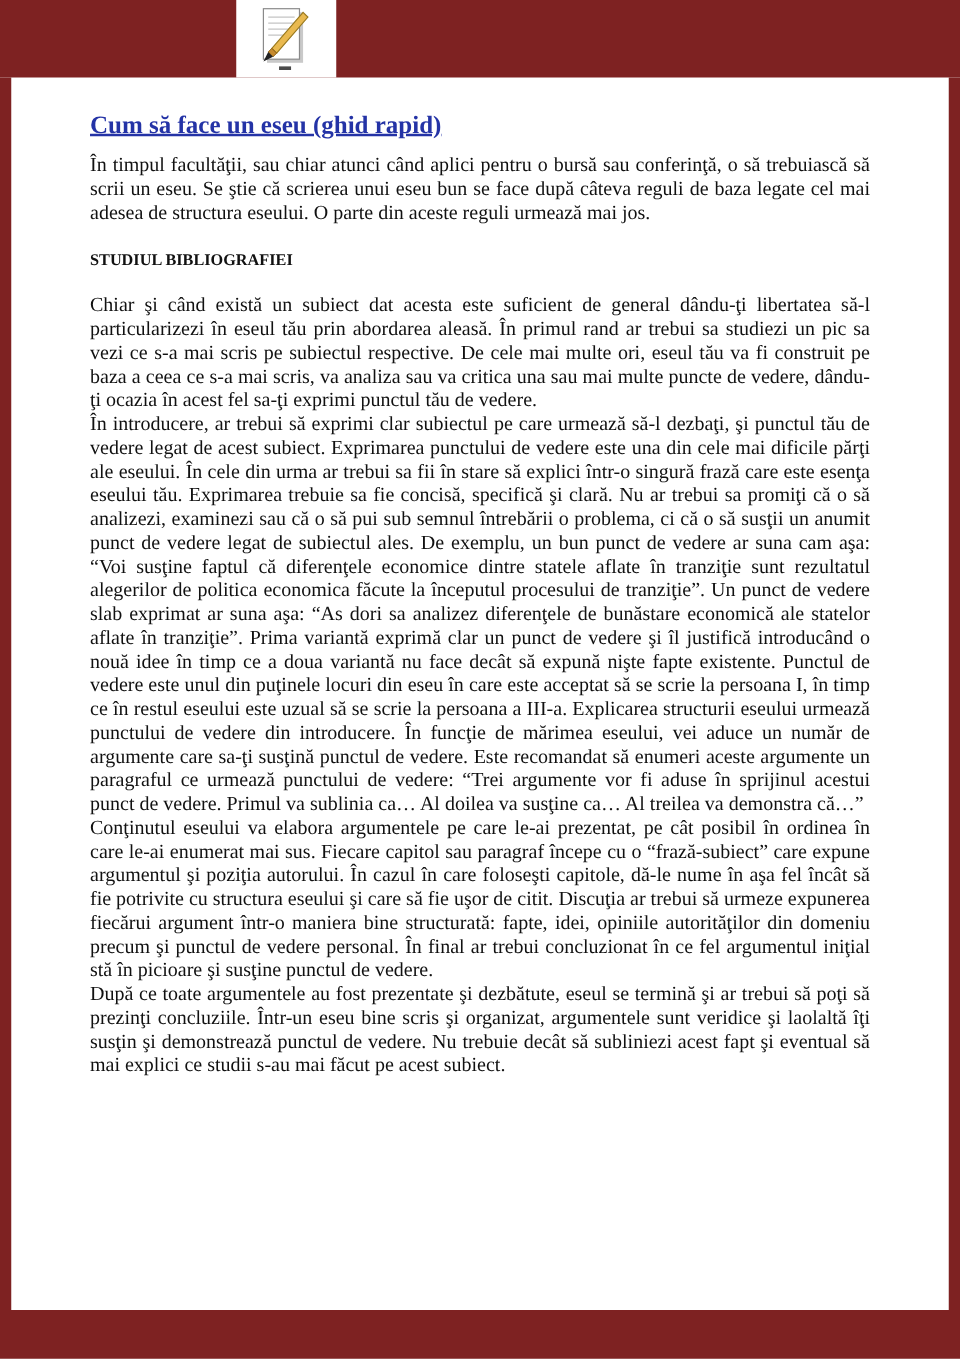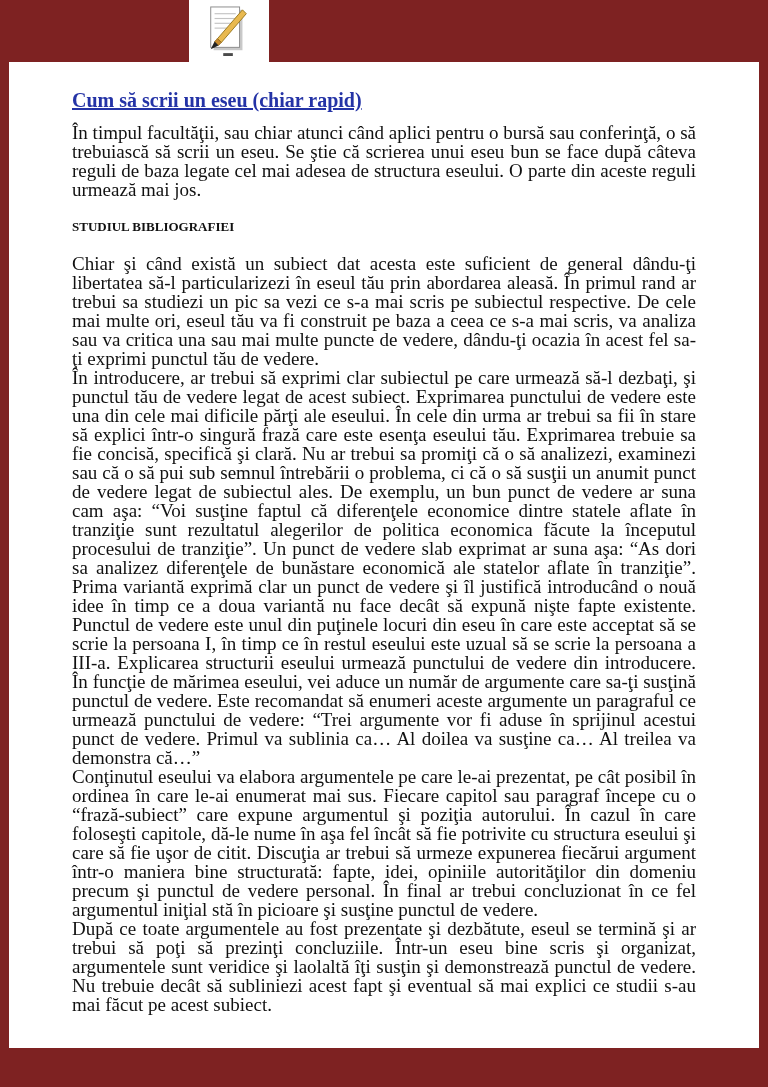--- a/index.html
+++ b/index.html
@@ -37,21 +37,21 @@
   .content{
     position:absolute;top:88px;left:72px;width:624px;
   }
   h1.doc-title{
     font-size:20px;line-height:24px;font-weight:bold;
     color:var(--title-blue);
     text-decoration:underline;
     margin:0 0 11px 0;
   }
   p.body-par{
-    font-size:19px;line-height:19px;margin:0;
+    font-size:16px;line-height:19px;margin:0;
     text-align:justify;
     font-family:Liberation Serif, serif;
   }
   h2.sec-head{
     font-size:13px;line-height:19px;font-weight:bold;
     margin:18px 0 18px 0;
   }
 </style>
 </head>
 <body>
@@ -78,21 +78,21 @@
       <rect x="20" y="51" width="10" height="3" fill="#4a4a4a"></rect>
     </svg>
   </div>
 </div>
 
 <div class="strip left"></div>
 <div class="strip right"></div>
 <div class="band-bottom"></div>
 
 <div class="content">
-  <h1 class="doc-title">Cum să scrii un eseu (chiar rapid)</h1>
+  <h1 class="doc-title">Cum să face un eseu (ghid rapid)</h1>
 
   <p class="body-par">În timpul facultăţii, sau chiar atunci când aplici pentru o bursă sau conferinţă, o să trebuiască să scrii un eseu. Se ştie că scrierea unui eseu bun se face după câteva reguli de baza legate cel mai adesea de structura eseului. O parte din aceste reguli urmează mai jos.</p>
 
   <h2 class="sec-head">STUDIUL BIBLIOGRAFIEI</h2>
   <p class="body-par">Chiar şi când există un subiect dat acesta este suficient de general dându-ţi libertatea să-l particularizezi în eseul tău prin abordarea aleasă. În primul rand ar trebui sa studiezi un pic sa vezi ce s-a mai scris pe subiectul respective. De cele mai multe ori, eseul tău va fi construit pe baza a ceea ce s-a mai scris, va analiza sau va critica una sau mai multe puncte de vedere, dându-ţi ocazia în acest fel sa-ţi exprimi punctul tău de vedere.</p>
 
   <p class="body-par">În introducere, ar trebui să exprimi clar subiectul pe care urmează să-l dezbaţi, şi punctul tău de vedere legat de acest subiect. Exprimarea punctului de vedere este una din cele mai dificile părţi ale eseului. În cele din urma ar trebui sa fii în stare să explici într-o singură frază care este esenţa eseului tău. Exprimarea trebuie sa fie concisă, specifică şi clară. Nu ar trebui sa promiţi că o să analizezi, examinezi sau că o să pui sub semnul întrebării o problema, ci că o să susţii un anumit punct de vedere legat de subiectul ales. De exemplu, un bun punct de vedere ar suna cam aşa: “Voi susţine faptul că diferenţele economice dintre statele aflate în tranziţie sunt rezultatul alegerilor de politica economica făcute la începutul procesului de tranziţie”. Un punct de vedere slab exprimat ar suna aşa: “As dori sa analizez diferenţele de bunăstare economică ale statelor aflate în tranziţie”. Prima variantă exprimă clar un punct de vedere şi îl justifică introducând o nouă idee în timp ce a doua variantă nu face decât să expună nişte fapte existente. Punctul de vedere este unul din puţinele locuri din eseu în care este acceptat să se scrie la persoana I, în timp ce în restul eseului este uzual să se scrie la persoana a III-a. Explicarea structurii eseului urmează punctului de vedere din introducere. În funcţie de mărimea eseului, vei aduce un număr de argumente care sa-ţi susţină punctul de vedere. Este recomandat să enumeri aceste argumente un paragraful ce urmează punctului de vedere: “Trei argumente vor fi aduse în sprijinul acestui punct de vedere. Primul va sublinia ca… Al doilea va susţine ca… Al treilea va demonstra că…”</p>
 
   <p class="body-par">Conţinutul eseului va elabora argumentele pe care le-ai prezentat, pe cât posibil în ordinea în care le-ai enumerat mai sus. Fiecare capitol sau paragraf începe cu o “frază-subiect” care expune argumentul şi poziţia autorului. În cazul în care foloseşti capitole, dă-le nume în aşa fel încât să fie potrivite cu structura eseului şi care să fie uşor de citit. Discuţia ar trebui să urmeze expunerea fiecărui argument într-o maniera bine structurată: fapte, idei, opiniile autorităţilor din domeniu precum şi punctul de vedere personal. În final ar trebui concluzionat în ce fel argumentul iniţial stă în picioare şi susţine punctul de vedere.</p>
 

